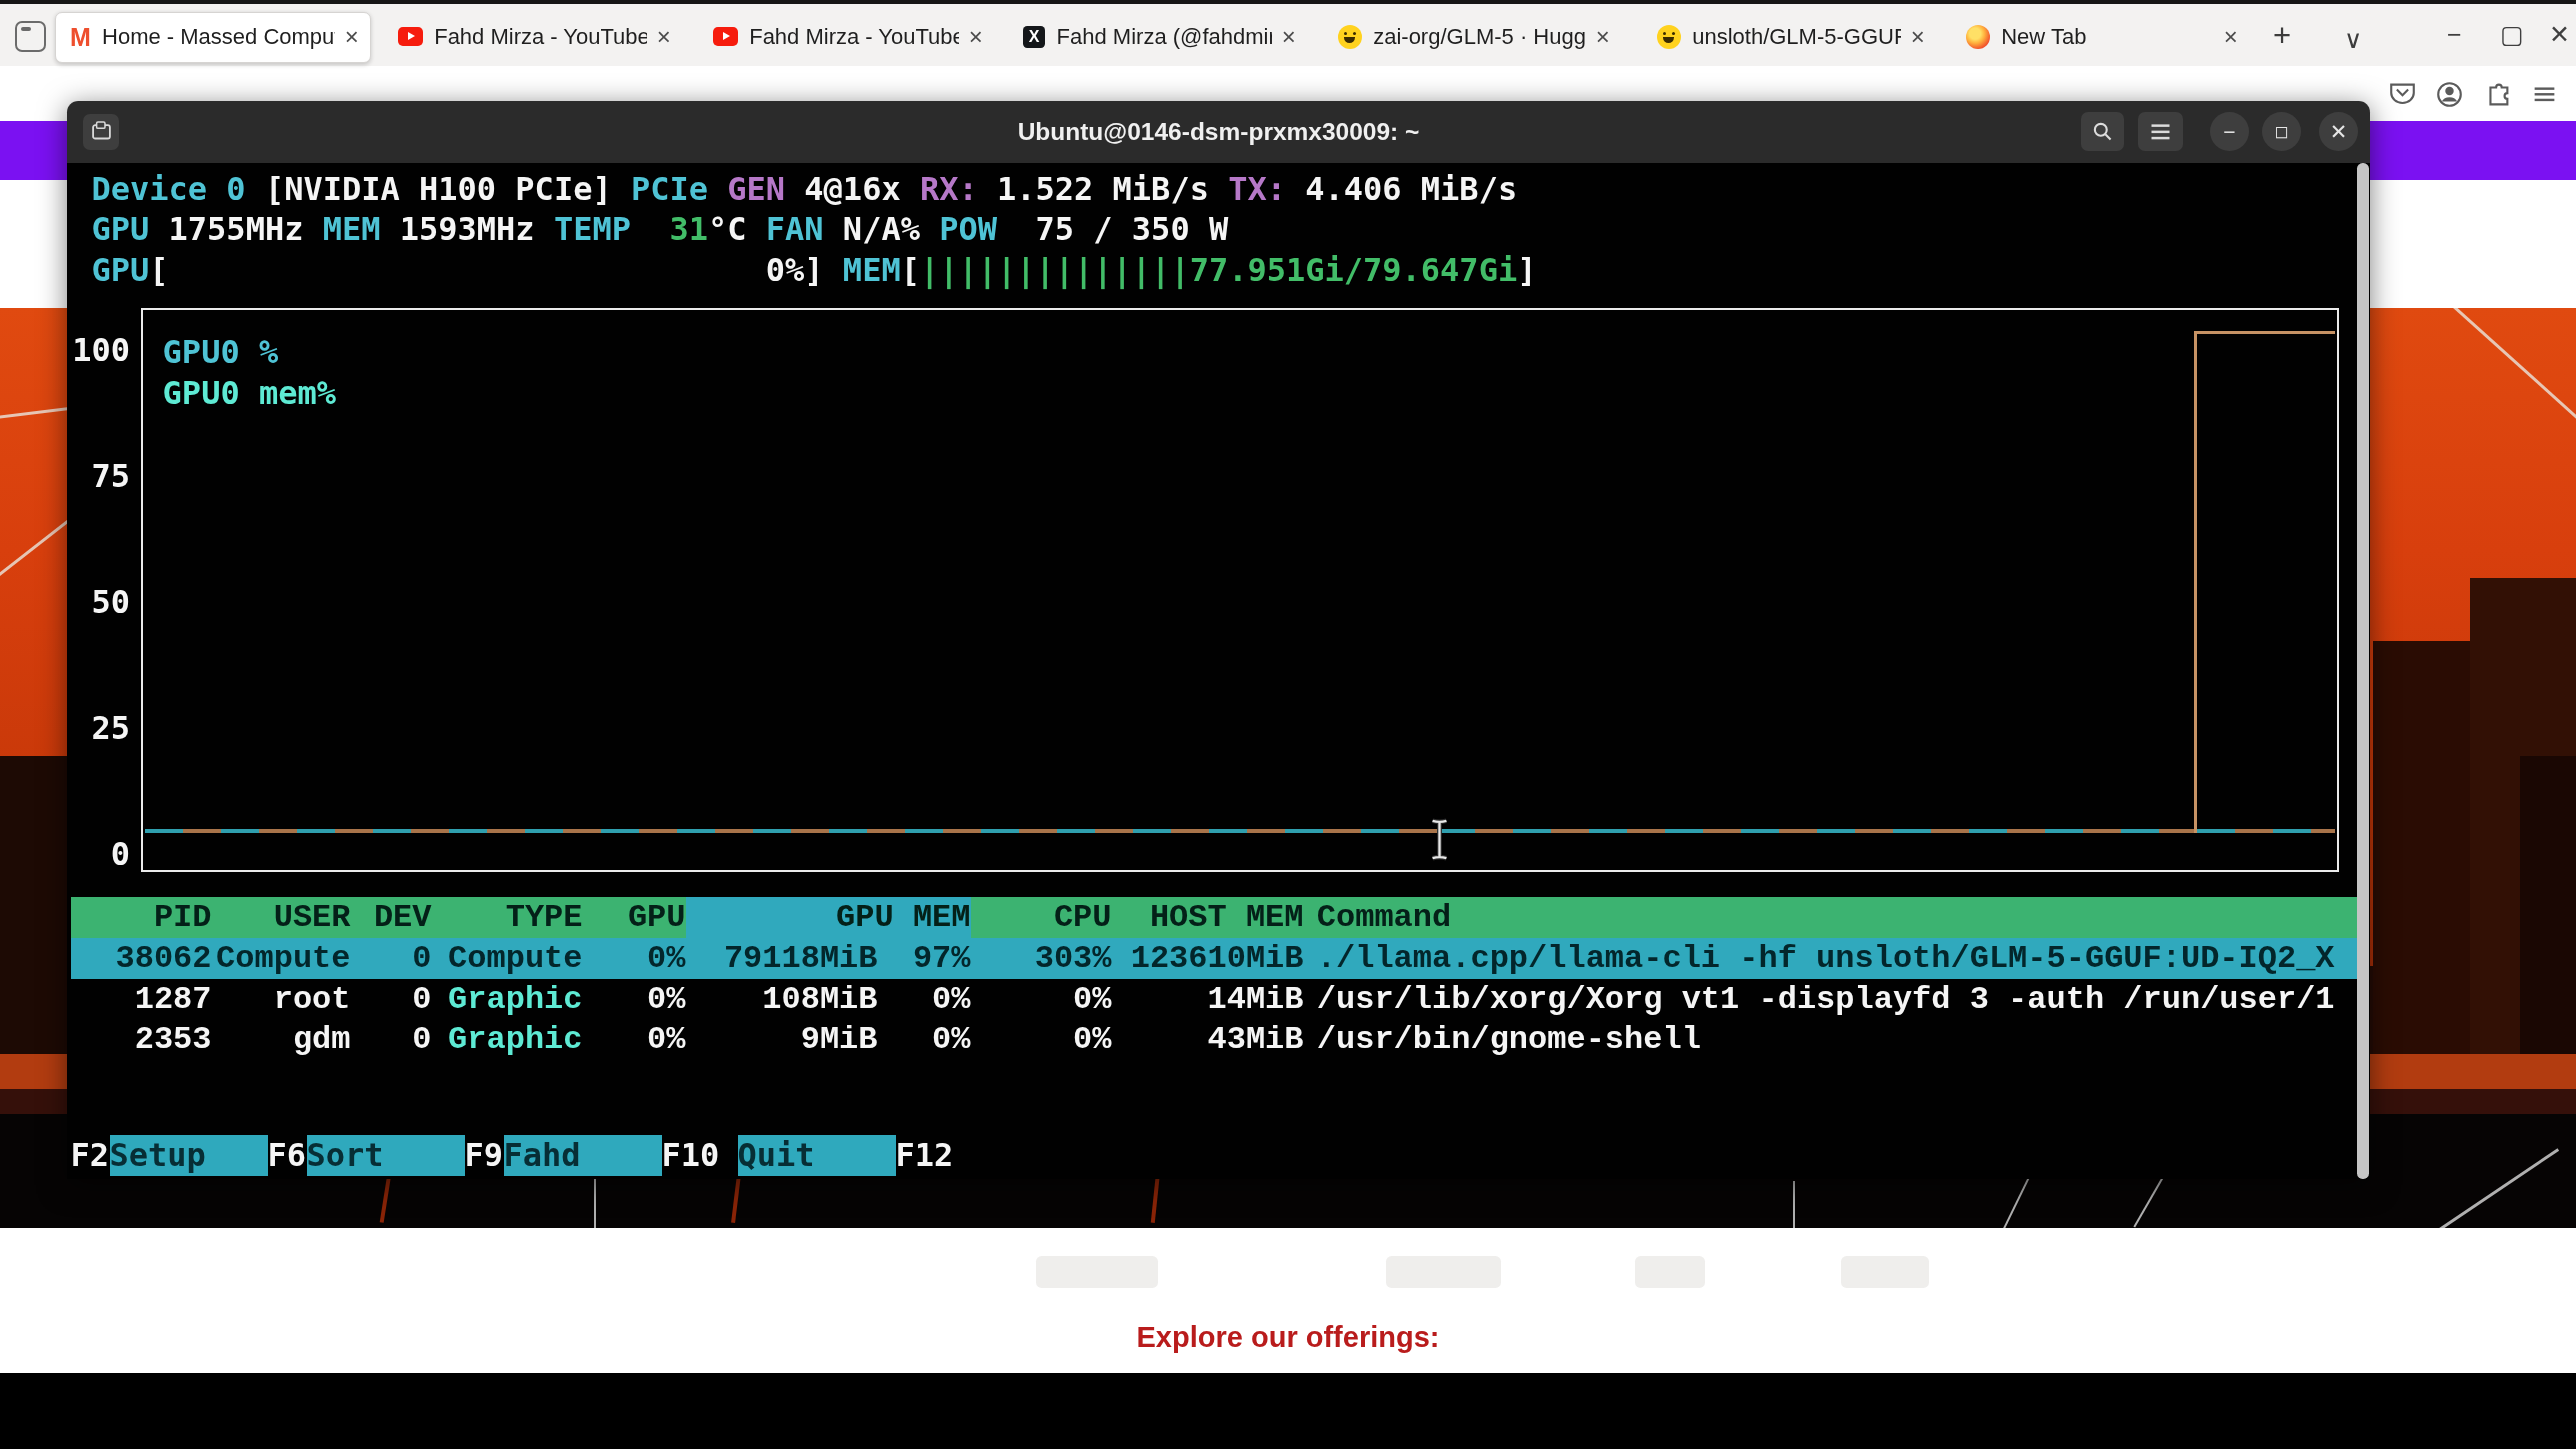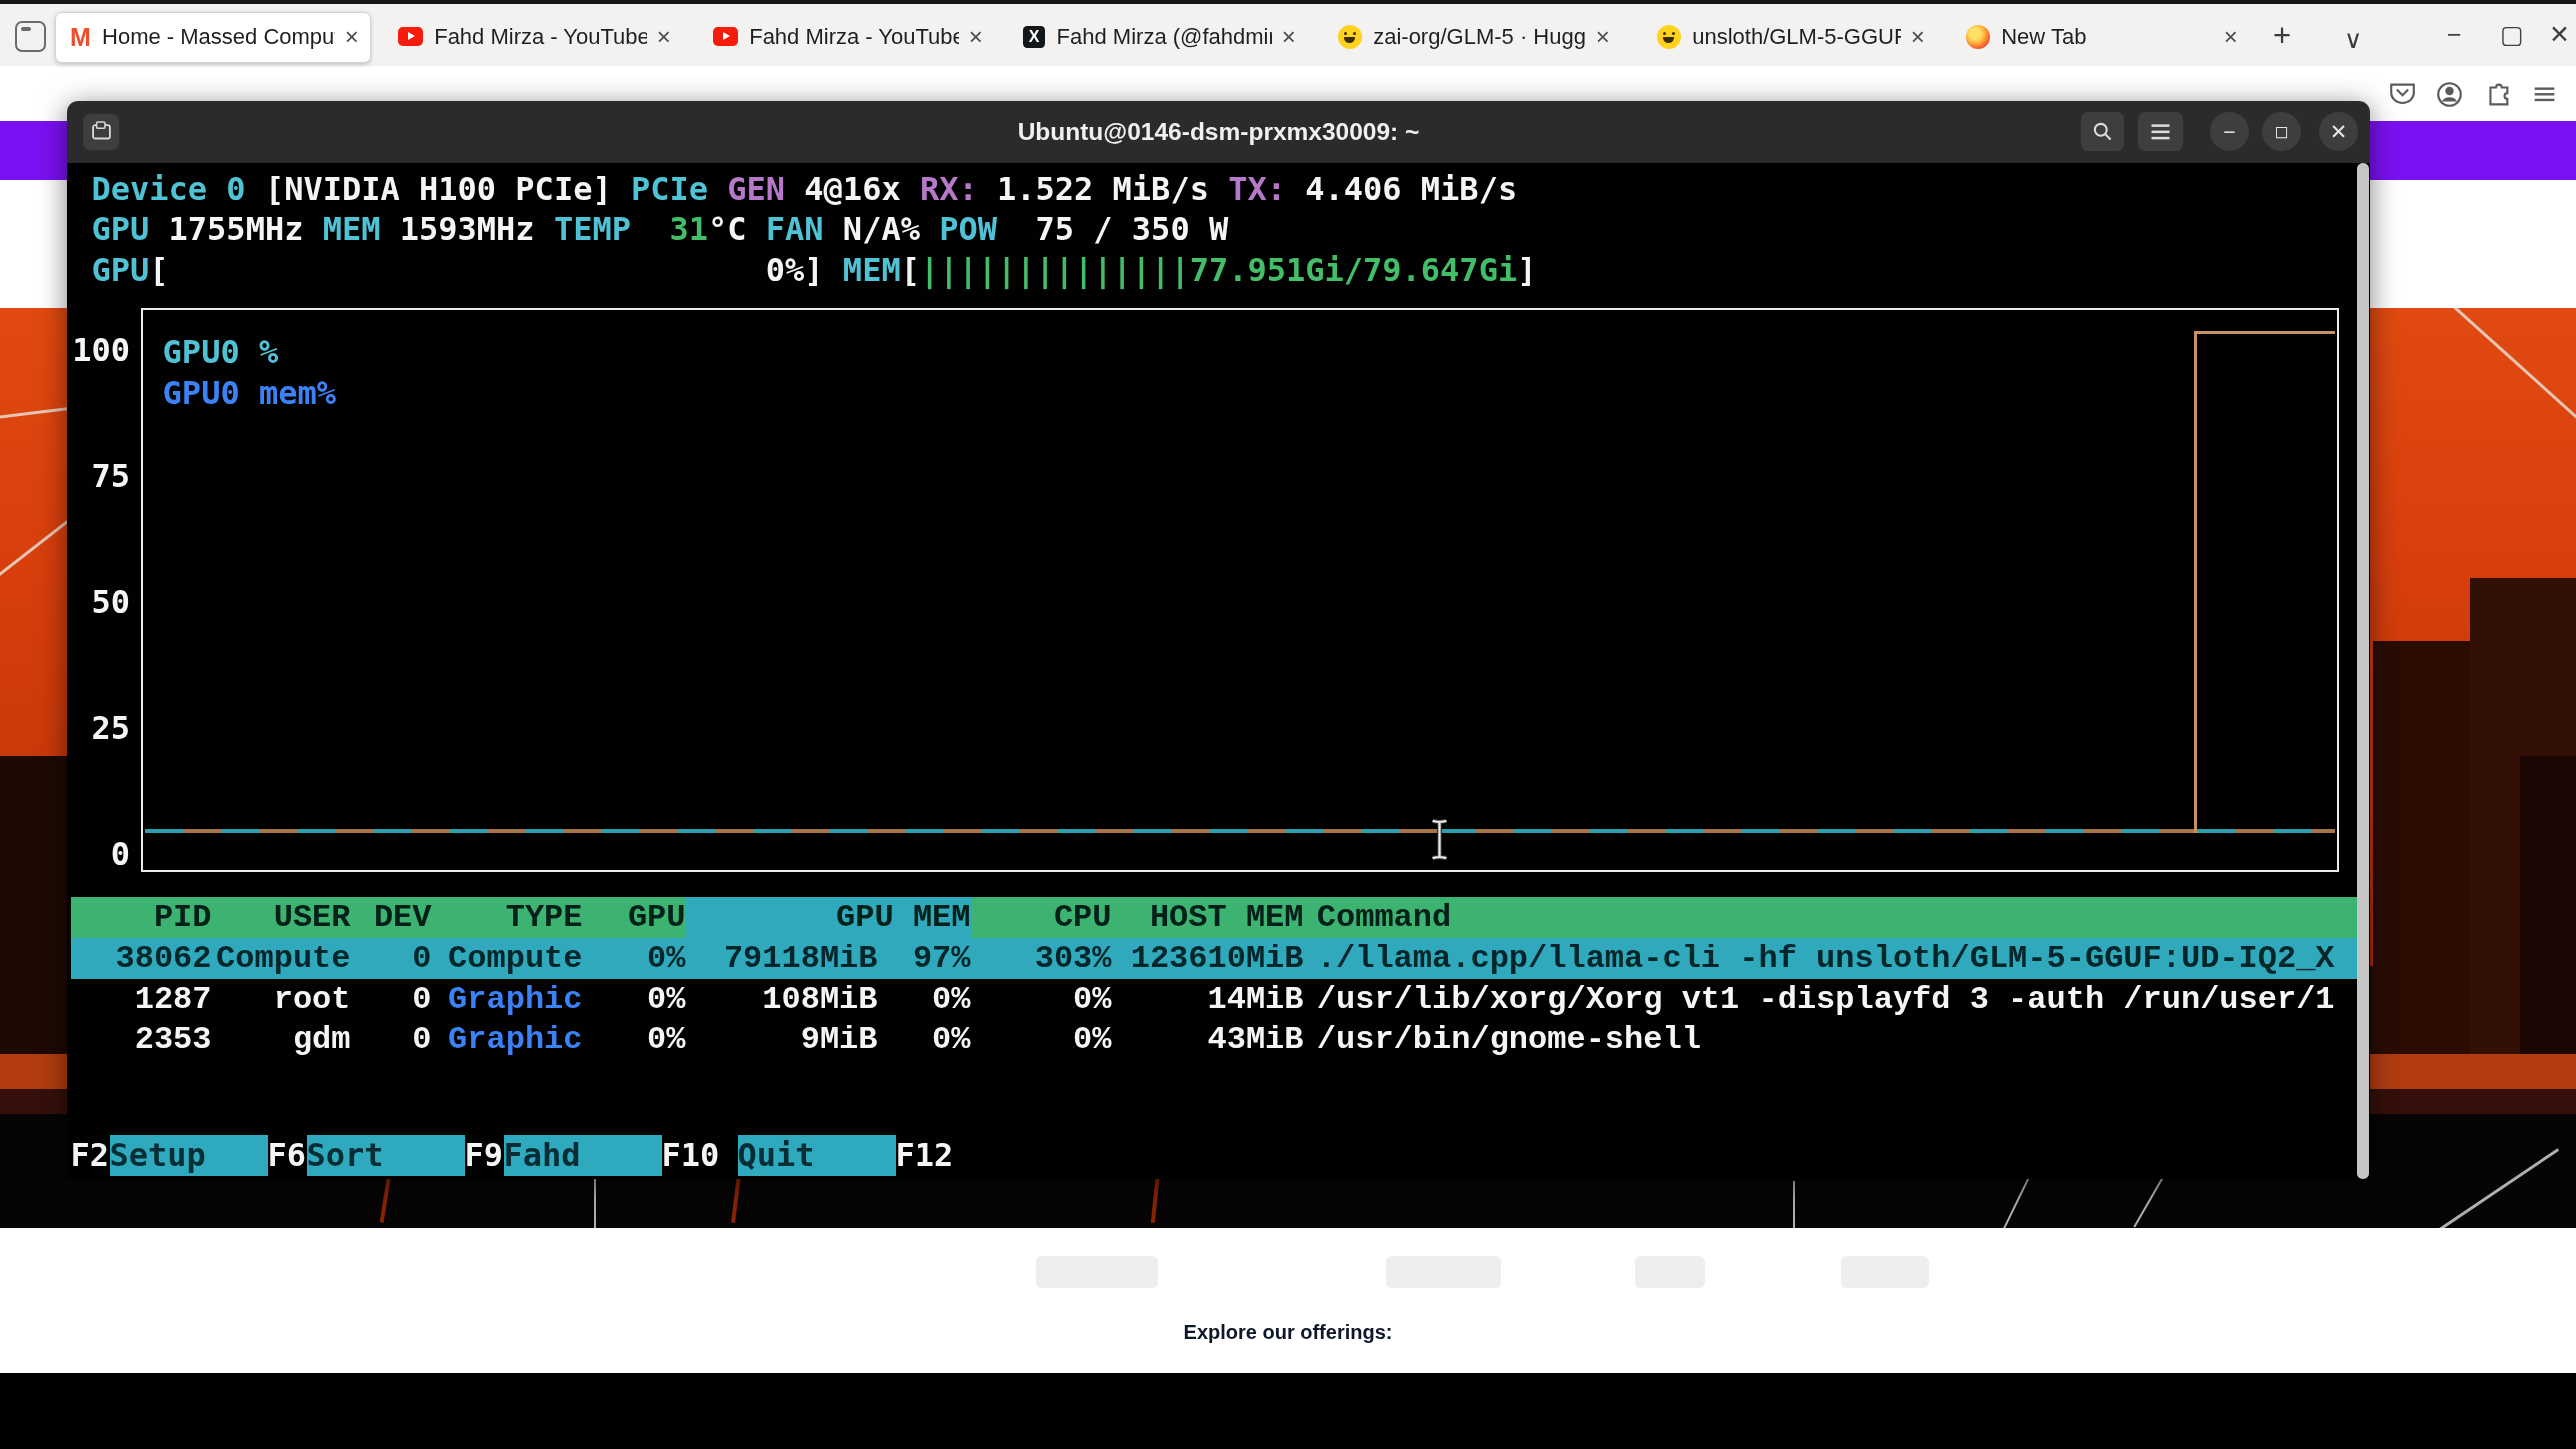--- a/index.html
+++ b/index.html
@@ -15,21 +15,21 @@
   .hero .ground { position:absolute; left:0; top:658px; width:2576px; height:148px; background:#240b04; }
   .hero .bld { position:absolute; background:#2a0d04; }
   .hero .line-w { position:absolute; background:#e9ddd2; opacity:.85; }
   .bright-band { left:0; top:1054px; width:2576px; height:35px; background:#b23c10; }
   .dark-red-strip { left:0; top:1089px; width:2576px; height:25px; background:#35100a; }
   .black-strip { left:0; top:1114px; width:2576px; height:114px; background:#060404; overflow:hidden; }
   .black-strip .ln { position:absolute; background:#cfcfcf; opacity:.85; }
   .black-strip .lnr { position:absolute; background:#8a2407; }
   .white-section { left:0; top:1229px; width:2576px; height:145px; background:#ffffff; }
   .pill { position:absolute; top:26.6px; height:32px; background:#efeeec; border-radius:5.6px; }
-  .explore-heading { position:absolute; left:0; top:92px; width:100%; text-align:center; font-size:20px; font-weight:bold; color:#0f172a; }
+  .explore-heading { position:absolute; left:0; top:92px; width:100%; text-align:center; font-size:29px; font-weight:bold; color:#b91c1c; }
   .footer-black { left:0; top:1373px; width:2576px; height:76px; background:#000; }
 
   
   .tabbar { left:0; top:4.2px; width:2576px; height:62px; background:#f3f2f1; }
   .toolbar-row { left:0; top:67px; width:2576px; height:54px; background:#ffffff; }
   .tab { position:absolute; top:11.2px; height:43px; display:flex; align-items:center; padding:0 11.2px 0 14px; color:#1f1f1f; font-size:22px; }
   .tab.active { top:7.7px; height:51px; background:#fff; border:1.4px solid #d6d4d2; border-radius:7px; box-shadow:0 1.4px 4.2px rgba(0,0,0,.18); }
   .tab .favicon { flex:0 0 auto; margin-right:11.2px; }
   .tab .tab-label { flex:1 1 auto; white-space:nowrap; overflow:hidden; }
   .tab .tab-close { flex:0 0 auto; margin-left:9.8px; color:#4c4c4c; font-size:24px; line-height:24px; }
@@ -50,21 +50,21 @@
 
   
   .terminal { left:67px; top:74px; width:2303px; height:1078px; border-radius:11.2px 11.2px 0 0; box-shadow:0 5.6px 28px rgba(0,0,0,.5); z-index:3;margin-top:27px; }
   .titlebar { position:absolute; left:0; top:0; width:100%; height:62px; background:#2b2b2b; border-radius:11.2px 11.2px 0 0; }
   .title-text { position:absolute; left:0; top:17px; width:100%; text-align:center; color:#f0f0f0; font-weight:bold; font-size:24.5px; }
   .tb-btn { position:absolute; background:#3e3e3e; border-radius:7px; display:flex; align-items:center; justify-content:center; }
   .tb-circle { position:absolute; width:39px; height:39px; top:11.2px; border-radius:50%; background:#3e3e3e; color:#e6e6e6; display:flex; align-items:center; justify-content:center; font-size:21px; }
   .term-content { position:absolute; left:0; top:62px; width:2303px; height:1016px; background:#010101; overflow:hidden;
                   font-family:"DejaVu Sans Mono", monospace; font-weight:bold; font-size:32px; color:#f5f5f5; }
   .term-line { position:absolute; left:24.5px; white-space:pre; line-height:41px; }
-  .c-cyan { color:#4fc3d5; } .c-mag { color:#b678c8; } .c-green { color:#42bd68; } .c-tan { color:#3b82f6; } .c-white { color:#f5f5f5; }
+  .c-cyan { color:#4fc3d5; } .c-mag { color:#b678c8; } .c-green { color:#42bd68; } .c-tan { color:#5eead4; } .c-white { color:#f5f5f5; }
 
   .ylabel { position:absolute; left:0; width:63px; text-align:right; line-height:41px; }
   .graph { position:absolute; left:74px; top:145px; width:2198px; height:564px; border:2.1px solid #ebebeb; }
   .legend { position:absolute; left:19.6px; line-height:41px; }
   .zero-line { position:absolute; left:2.1px; right:2.1px; top:519px; height:3.5px;
                background:repeating-linear-gradient(90deg, #2f9fae 0 38px, #a8744a 38px 76px); }
   .mem-vert { position:absolute; left:2051px; top:21px; width:2.8px; height:502px; background:#c69264; }
   .mem-topline { position:absolute; left:2051px; right:2.1px; top:21px; height:2.8px; background:#c69264; }
 
   .trow { position:absolute; left:3.5px; right:7px; height:41px; display:flex; align-items:flex-start; white-space:pre;font-family:Liberation Mono, monospace; }

